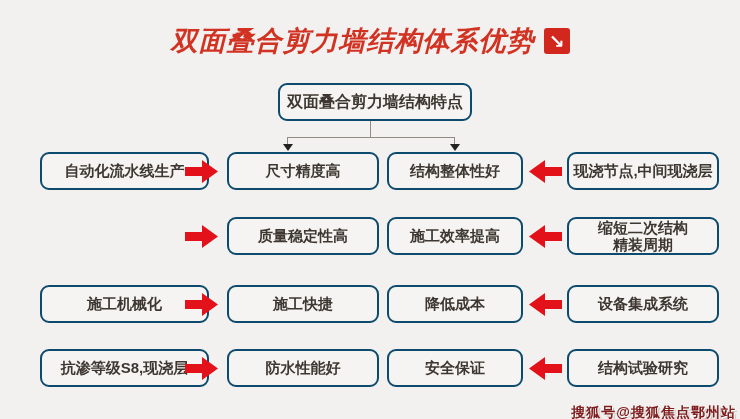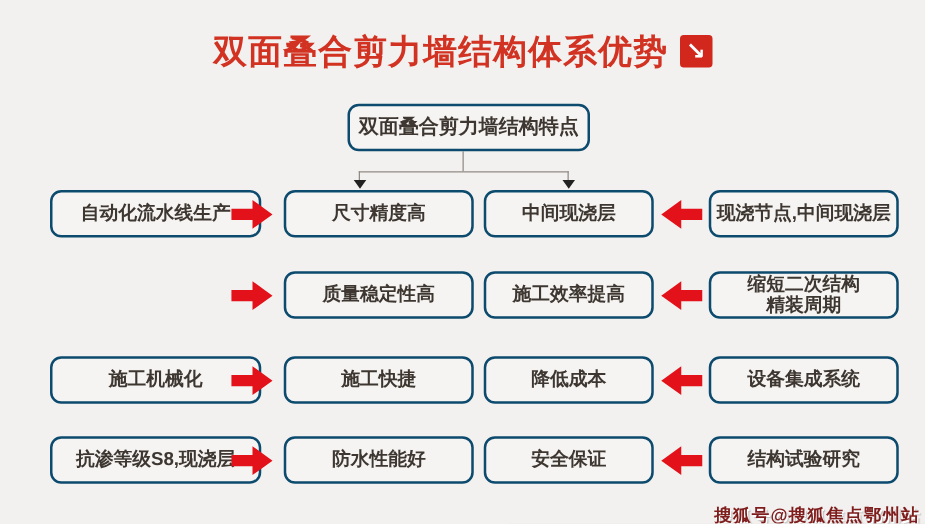--- a/index.html
+++ b/index.html
@@ -9,21 +9,21 @@
   }
   .canvas{
     position:relative;
     width:740px;height:419px;
     background:#f2f1ef;
     overflow:hidden;
   }
   
   .title-row{
     position:absolute;left:0;top:22px;width:740px;height:38px;
-    display:flex;align-items:center;justify-content:center;gap:9px;
+    display:flex;align-items:center;justify-content:center;gap:9px;font-style:italic;
   }
   .title-text{
     font-size:27px;font-weight:bold;color:#d23222;letter-spacing:1px;
   }
   .title-icon{
     width:26px;height:26px;border-radius:3px;background:#d2271d;
     display:flex;align-items:center;justify-content:center;
     color:#fff;font-size:19px;font-weight:bold;line-height:1;
   }
   
@@ -85,21 +85,21 @@
   <div class="chead chead-l"></div>
   <div class="chead chead-r"></div>
 
   <div class="box c1 r1">自动化流水线生产</div>
   <div class="arrow aL ar1">
     <svg width="34" height="25" viewBox="0 0 34 25">
         <polygon points="0,8 17,8 17,1 33,12.5 17,24 17,17 0,17" fill="#e31119"></polygon>
       </svg>
   </div>
   <div class="box c2 r1">尺寸精度高</div>
-  <div class="box c3 r1">中间现浇层</div>
+  <div class="box c3 r1">结构整体性好</div>
   <div class="arrow aR ar1">
     <svg width="34" height="25" viewBox="0 0 34 25">
         <polygon points="0,8 17,8 17,1 33,12.5 17,24 17,17 0,17" fill="#e31119"></polygon>
       </svg>
   </div>
   <div class="box c4 r1">现浇节点,中间现浇层</div>
 
   <div class="arrow aL ar2">
     <svg width="34" height="25" viewBox="0 0 34 25">
         <polygon points="0,8 17,8 17,1 33,12.5 17,24 17,17 0,17" fill="#e31119"></polygon>

